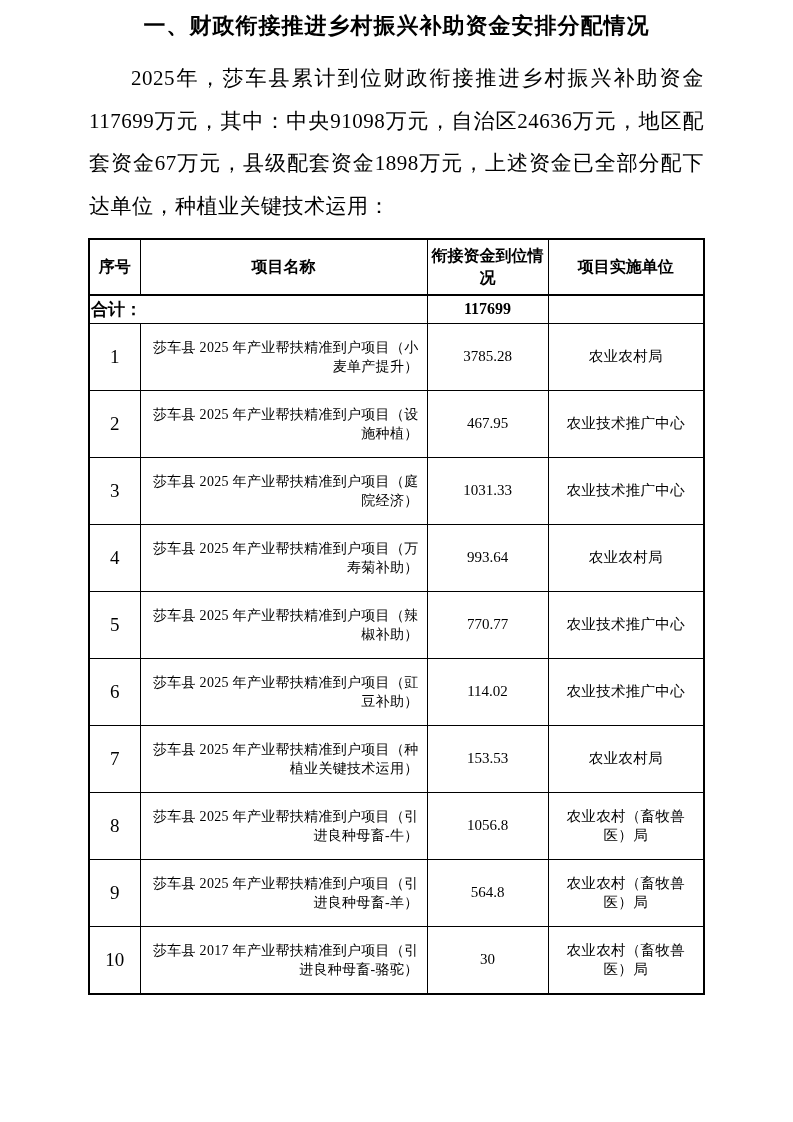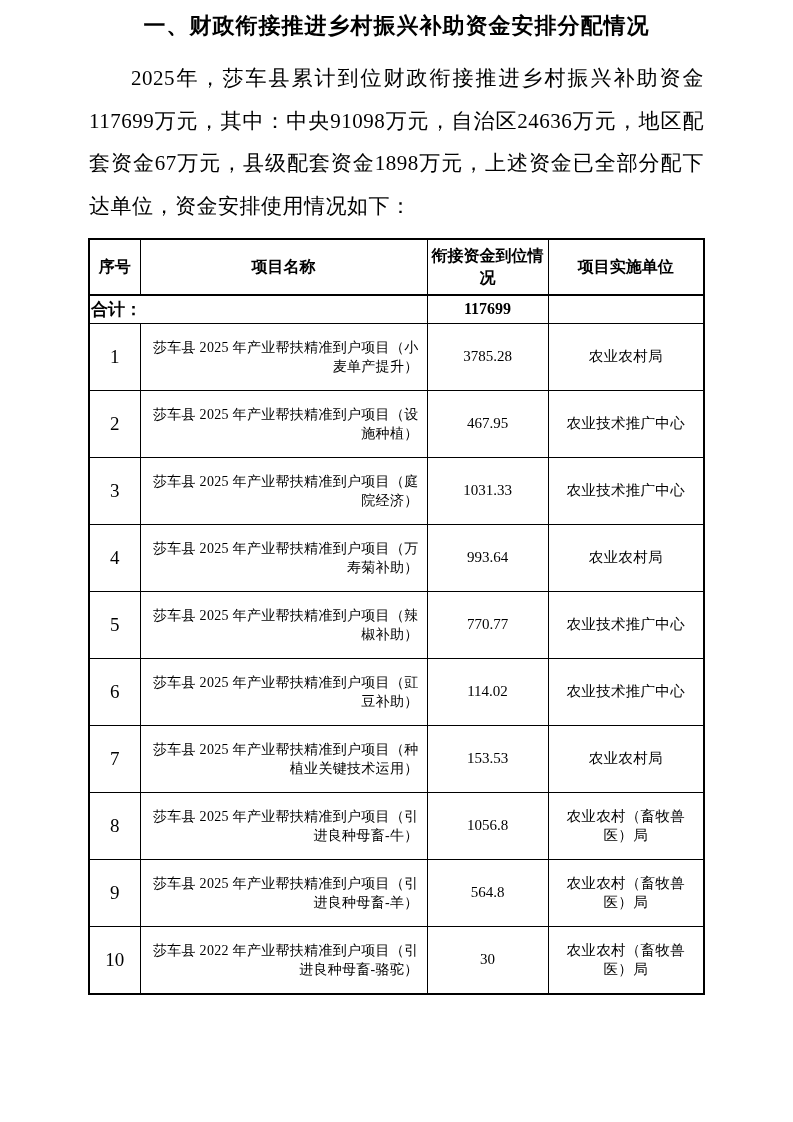--- a/index.html
+++ b/index.html
@@ -89,21 +89,21 @@
   }
 </style>
 </head>
 <body>
 
 <div class="page">
 
 
   <h2 class="heading doc-subtitle">一、财政衔接推进乡村振兴补助资金安排分配情况</h2>
 
-  <p class="intro">2025年，莎车县累计到位财政衔接推进乡村振兴补助资金117699万元，其中：中央91098万元，自治区24636万元，地区配套资金67万元，县级配套资金1898万元，上述资金已全部分配下达单位，资金安排使用情况如下：</p>
+  <p class="intro">2025年，莎车县累计到位财政衔接推进乡村振兴补助资金117699万元，其中：中央91098万元，自治区24636万元，地区配套资金67万元，县级配套资金1898万元，上述资金已全部分配下达单位，种植业关键技术运用：</p>
 
 
   <table class="funds">
     <colgroup>
       <col class="c1">
         <col class="c2">
         <col class="c3">
         <col class="c4">
     </colgroup>
     <thead>
@@ -179,21 +179,21 @@
 
   <tr>
     <td class="c-no">9</td>
     <td class="c-project">莎车县 2025 年产业帮扶精准到户项目（引进良种母畜-羊）</td>
     <td class="c-amount">564.8</td>
     <td class="c-unit">农业农村（畜牧兽医）局</td>
   </tr>
 
   <tr>
     <td class="c-no">10</td>
-    <td class="c-project">莎车县 2022 年产业帮扶精准到户项目（引进良种母畜-骆驼）</td>
+    <td class="c-project">莎车县 2017 年产业帮扶精准到户项目（引进良种母畜-骆驼）</td>
     <td class="c-amount">30</td>
     <td class="c-unit">农业农村（畜牧兽医）局</td>
   </tr>
 </tbody>
   </table>
 
 
 </div>
 
 </body></html>

